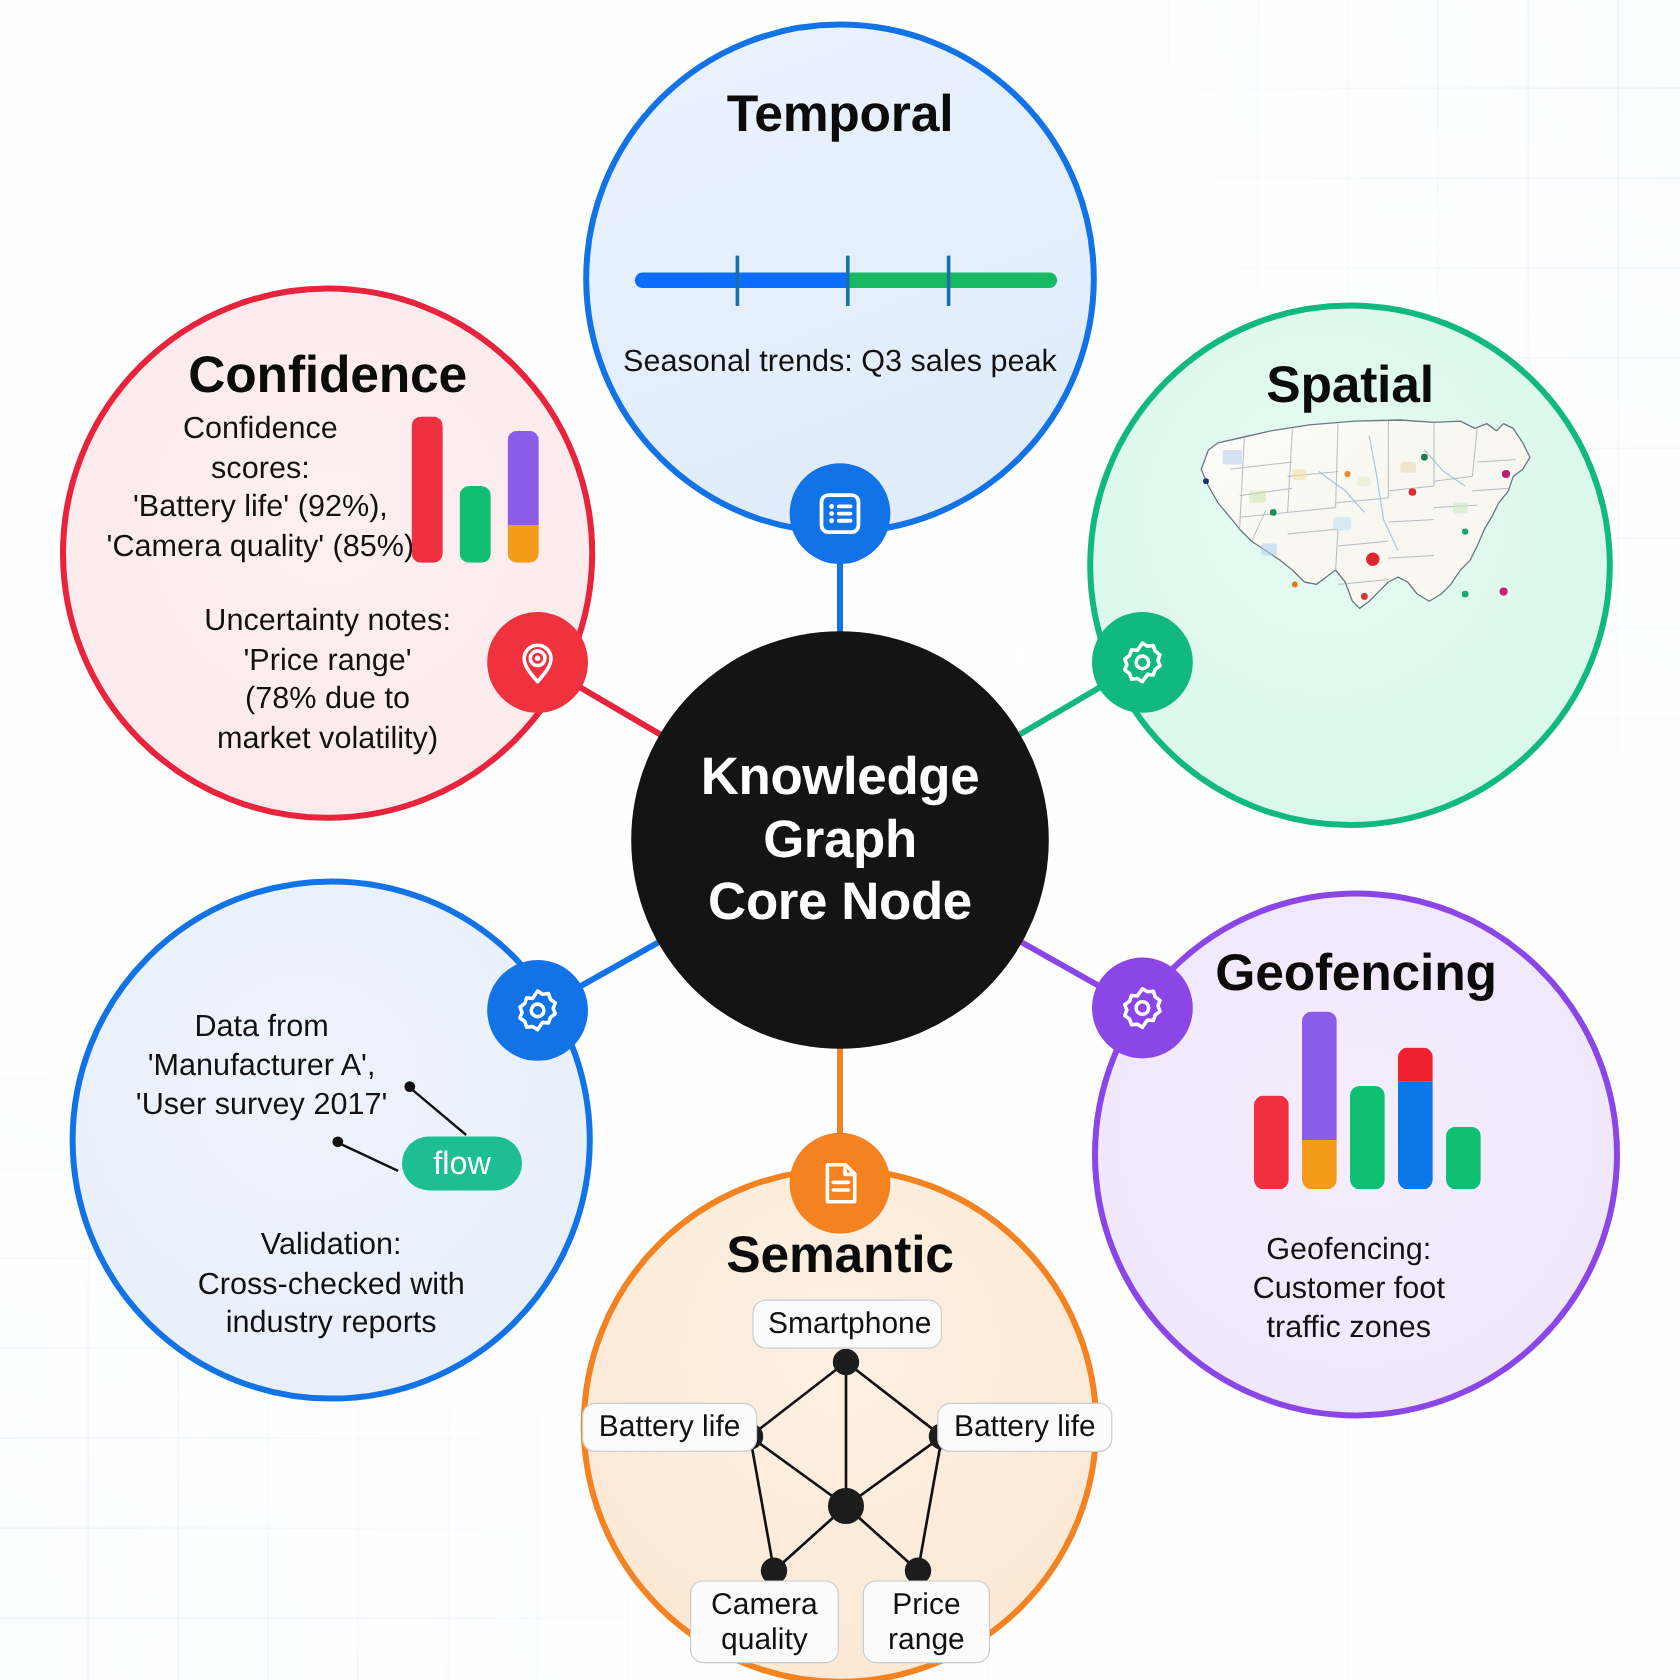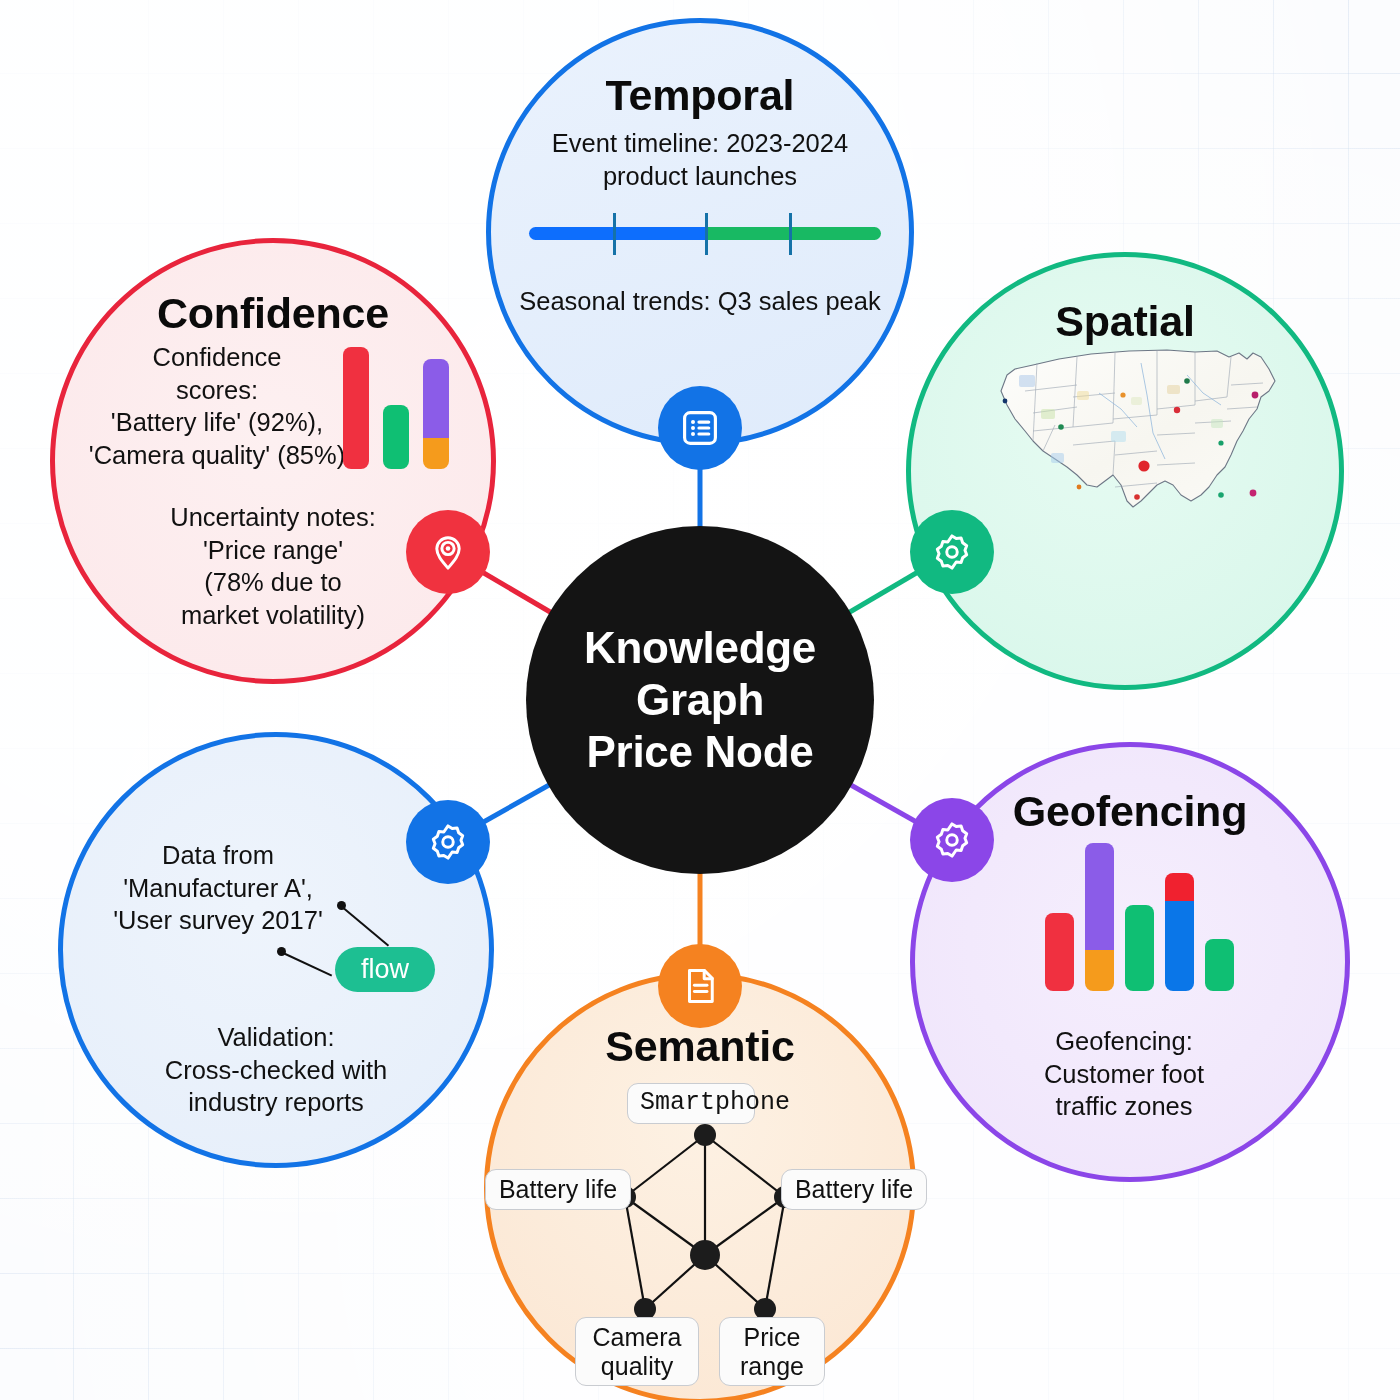--- a/index.html
+++ b/index.html
@@ -104,22 +104,20 @@
     <line x1="700" y1="700" x2="700" y2="985" stroke="#f58220" stroke-width="5"></line>
     <line x1="700" y1="700" x2="448" y2="552" stroke="#e8243c" stroke-width="5"></line>
     <line x1="700" y1="700" x2="952" y2="552" stroke="#11b981" stroke-width="5"></line>
     <line x1="700" y1="700" x2="448" y2="842" stroke="#1273e6" stroke-width="5"></line>
     <line x1="700" y1="700" x2="952" y2="842" stroke="#8b46e8" stroke-width="5"></line>
   </svg>
 
   <div class="node" style="left:486px; top:18px; width:428px; height:428px; border-width:5px; border-color:#1273e6;
               background:linear-gradient(160deg,#eaf2fd 0%,#dfebfb 100%);">
     <div class="node-title" style="top:48px;">Temporal</div>
-    <div class="node-text" style="left:22px; right:22px; top:104px;">Event timeline: 2023-2024
-product launches</div>
     <div class="timeline" style="left:38px; top:190px; width:352px; height:42px;">
       <div class="tl-track tl-a"></div>
       <div class="tl-track tl-b"></div>
       <div class="tl-tick" style="left:24%;"></div>
       <div class="tl-tick" style="left:50%;"></div>
       <div class="tl-tick" style="left:74%;"></div>
     </div>
     <div class="node-text" style="left:10px; right:10px; top:262px;">Seasonal trends: Q3 sales peak</div>
   </div>
   <div class="badge" style="left:658px; top:386px; background:#1273e6;">
@@ -312,37 +310,37 @@
         </g>
         <g fill="#1c1c1c">
           <circle cx="208" cy="48" r="11"></circle>
           <circle cx="128" cy="110" r="11"></circle>
           <circle cx="288" cy="110" r="11"></circle>
           <circle cx="208" cy="168" r="15"></circle>
           <circle cx="148" cy="222" r="11"></circle>
           <circle cx="268" cy="222" r="11"></circle>
         </g>
       </svg>
-      <div class="sg-chip" style="left:130px; top:-4px; width:128px;font-family:Liberation Mono, monospace;">Smartphone</div>
+      <div class="sg-chip" style="left:130px; top:-4px; width:158px;">Smartphone</div>
       <div class="sg-chip" style="left:-12px; top:82px; width:146px;">Battery life</div>
       <div class="sg-chip" style="left:284px; top:82px; width:146px;">Battery life</div>
       <div class="sg-chip" style="left:78px; top:230px; width:124px;">Camera
 quality</div>
       <div class="sg-chip" style="left:222px; top:230px; width:106px;">Price
 range</div>
     </div>
   </div>
   <div class="badge" style="left:658px; top:944px; background:#f58220;">
     <svg viewBox="0 0 24 24" fill="none" stroke="#fff" stroke-width="1.7" stroke-linejoin="round" stroke-linecap="round">
       <path d="M6 3.2h8.6L19 7.6V20.8H6z"></path>
       <path d="M14.4 3.2v4.6H19"></path>
       <line x1="8.8" y1="11.6" x2="16" y2="11.6"></line>
       <line x1="8.8" y1="15.2" x2="16" y2="15.2"></line>
     </svg>
   </div>
 
   <div class="core" style="left:526px; top:526px; width:348px; height:348px;">
     <div class="core-label">Knowledge
 Graph
-Price Node</div>
+Core Node</div>
   </div>
 
 </div>
 
 </body></html>

